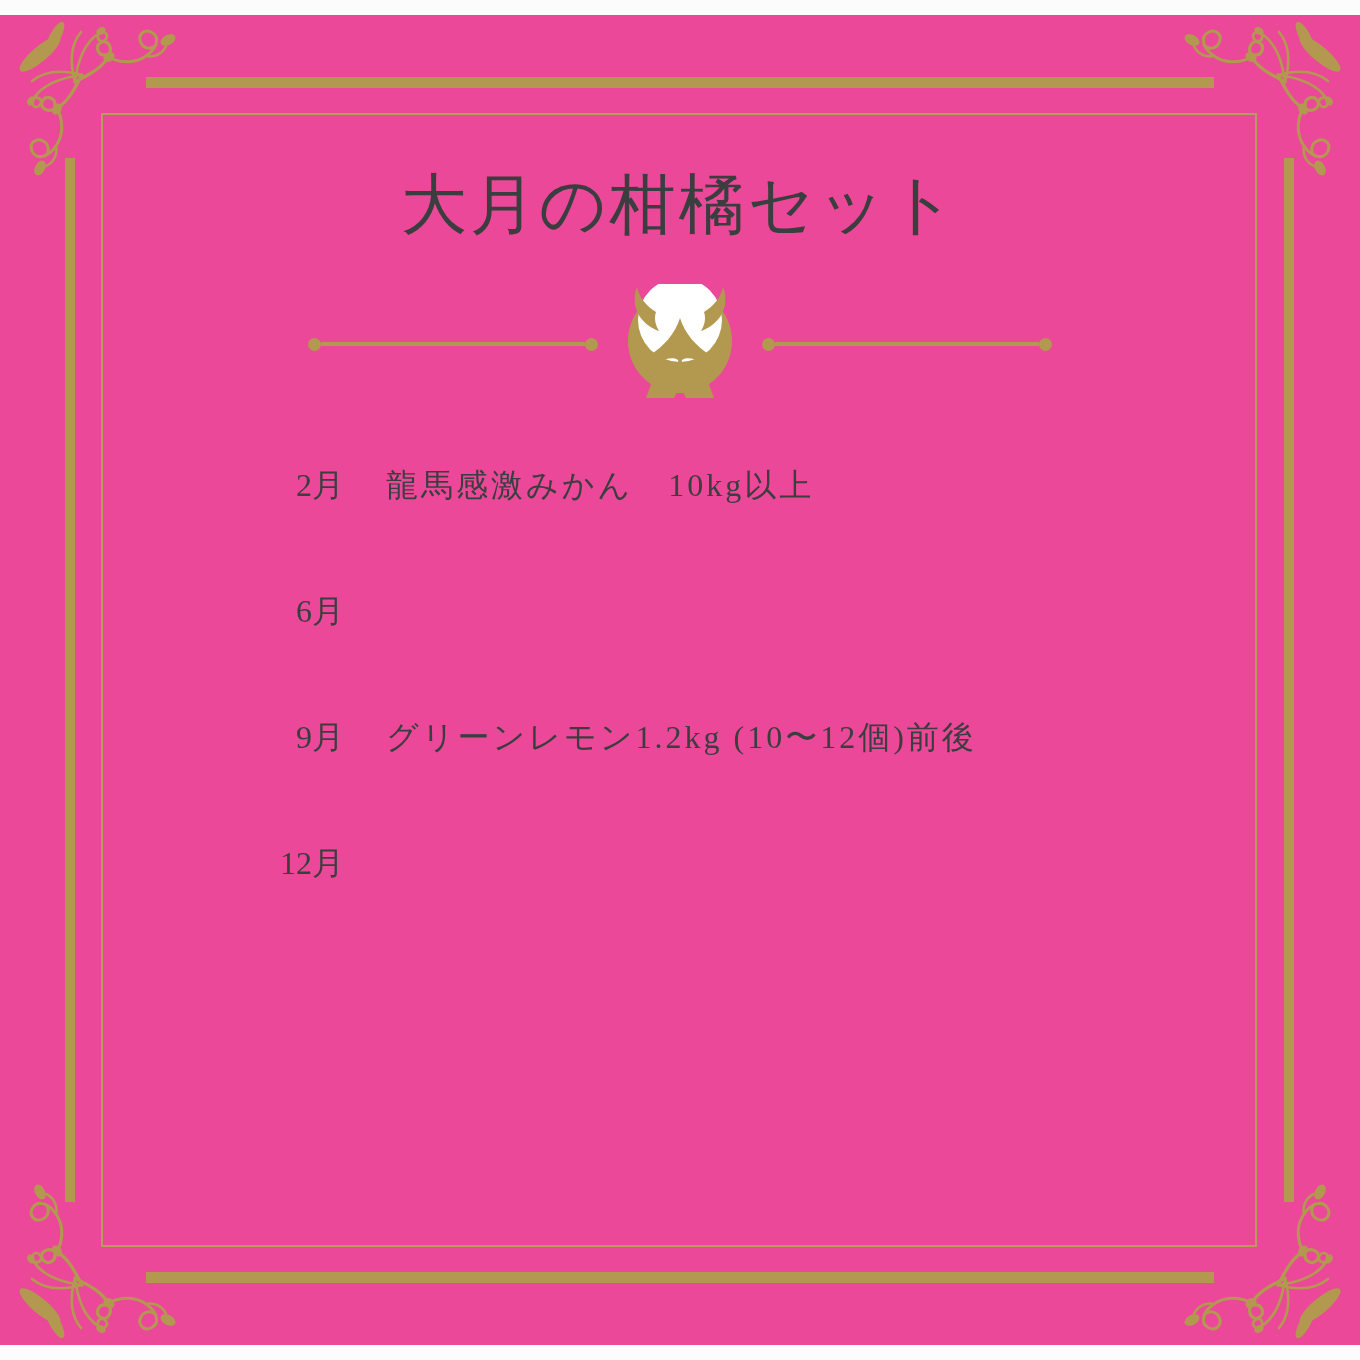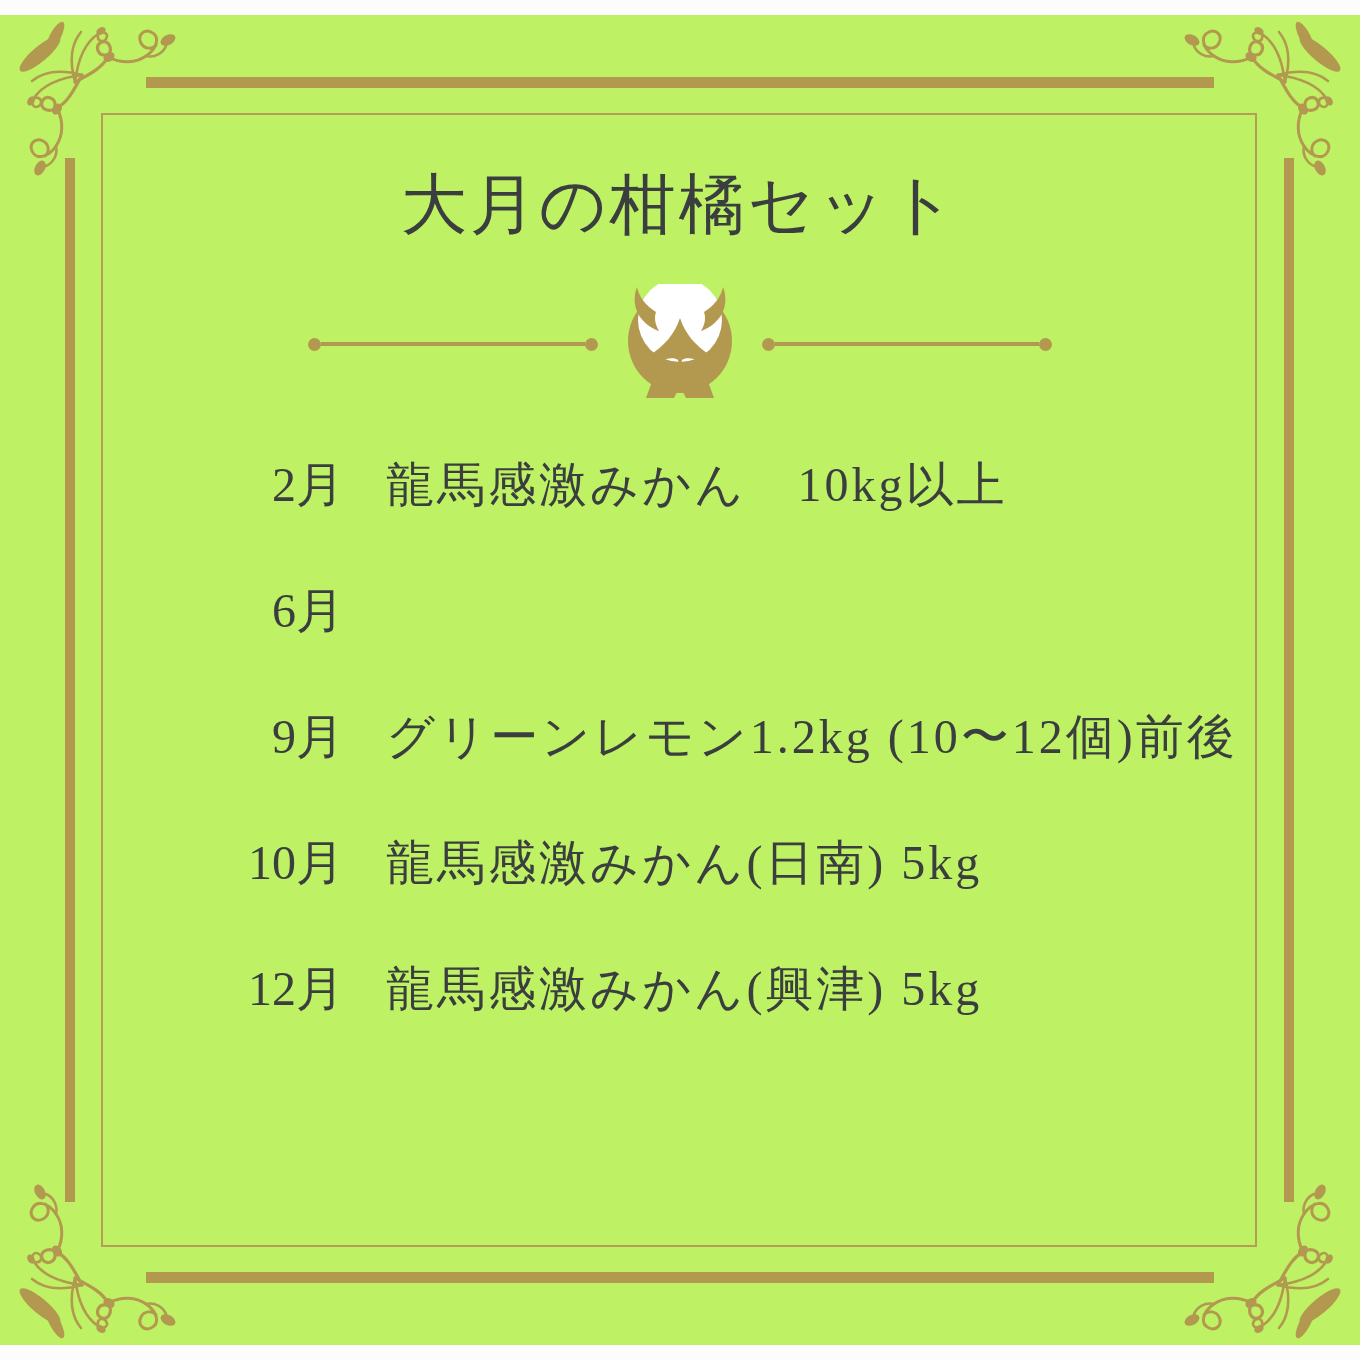--- a/index.html
+++ b/index.html
@@ -1,19 +1,19 @@
 <!DOCTYPE html>
 <html><head>
 <meta charset="utf-8">
 <style>
   html,body{margin:0;padding:0;background:#ffffff;}
   .canvas{
     position:relative;
     width:1360px;height:1360px;
-    background:#bef264;
+    background:#ec4899;
     overflow:hidden;
     font-family:"Liberation Serif","DejaVu Serif",serif;
   }
   .edge-band{position:absolute;left:0;width:1360px;height:15px;background:#fcfcfc;}
   #band-top{top:0;}
   #band-bottom{top:1345px;}
 
   
   .bar{position:absolute;background:#b3994f;}
   #bar-top{left:146px;top:77px;width:1068px;height:11px;}
@@ -54,21 +54,21 @@
   #dot-r1{left:762px;}
   #dot-r2{left:1039px;}
   #emblem{position:absolute;left:624px;top:284px;width:112px;height:116px;}
 
   
   #schedule{position:absolute;left:240px;top:462px;}
   .row{
     display:flex;align-items:center;
     height:46px;line-height:46px;
     margin-bottom:80px;
-    color:#3b3e3f;font-size:48px;
+    color:#3b3e3f;font-size:32px;
     white-space:nowrap;
   }
   .row .month{
     display:inline-block;width:104px;
     text-align:right;letter-spacing:0;
   }
   .row .desc{
     display:inline-block;padding-left:42px;
     letter-spacing:3px;
   }
@@ -174,22 +174,17 @@
       <span class="desc">龍馬感激みかん　10kg以上</span>
     </div>
     <div class="row">
       <span class="month">6月</span>
     </div>
     <div class="row">
       <span class="month">9月</span>
       <span class="desc">グリーンレモン1.2kg (10〜12個)前後</span>
     </div>
     <div class="row">
-      <span class="month">10月</span>
-      <span class="desc">龍馬感激みかん(日南) 5kg</span>
-    </div>
-    <div class="row">
       <span class="month">12月</span>
-      <span class="desc">龍馬感激みかん(興津) 5kg</span>
     </div>
   </div>
 
 </div>
 
 </body></html>

